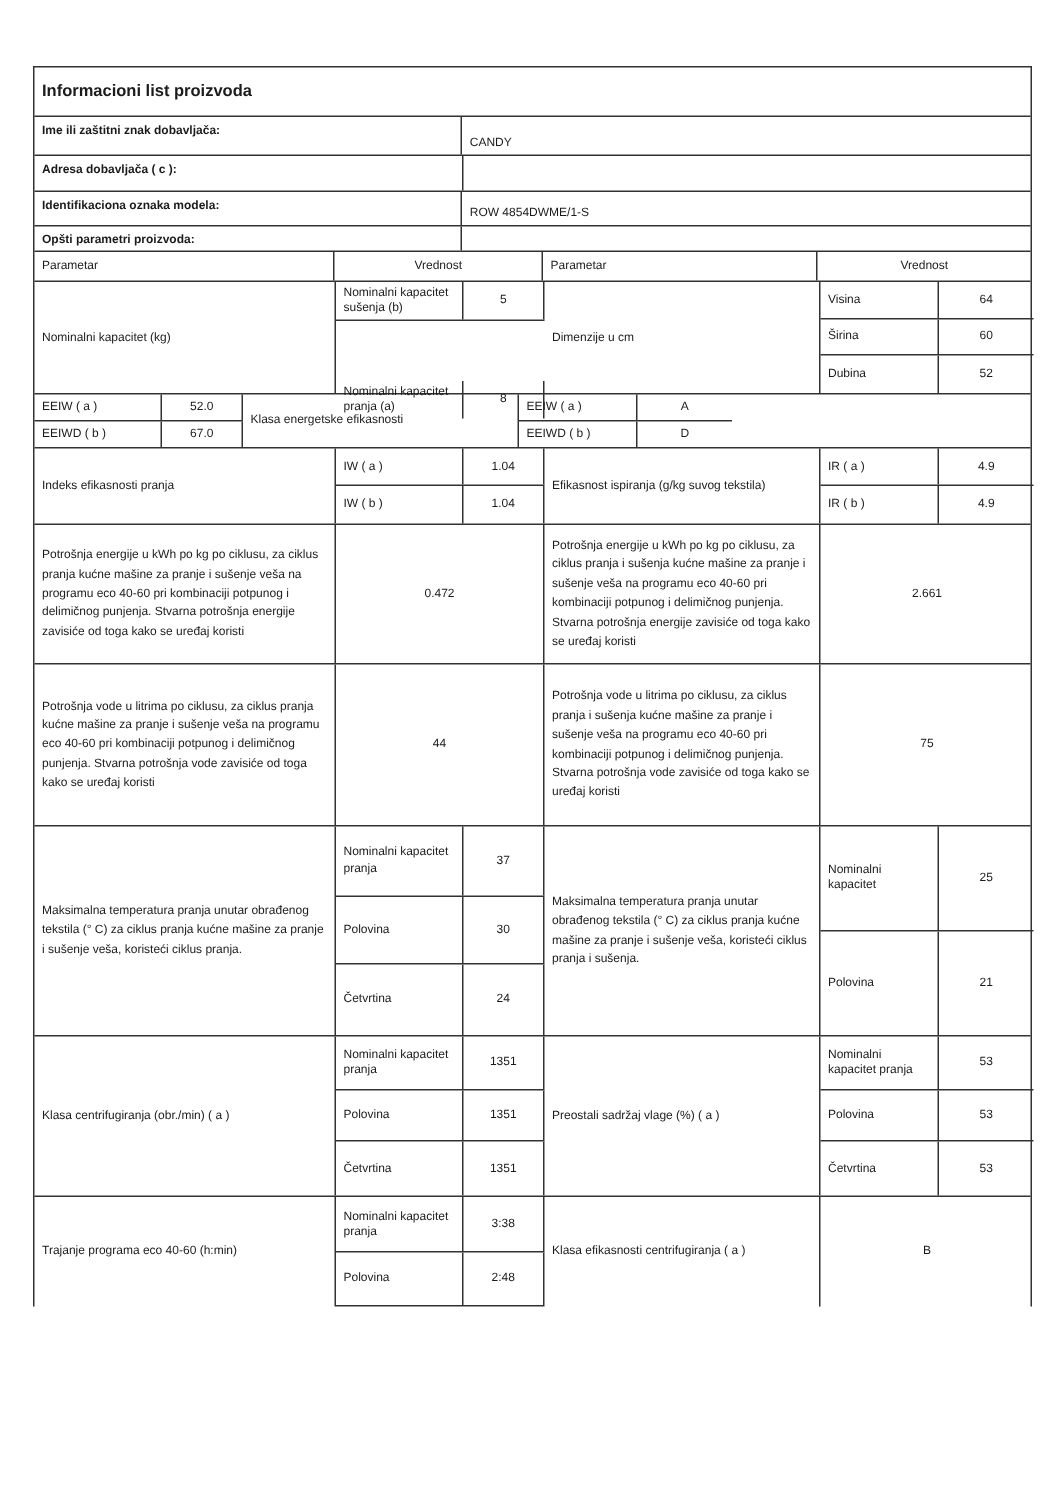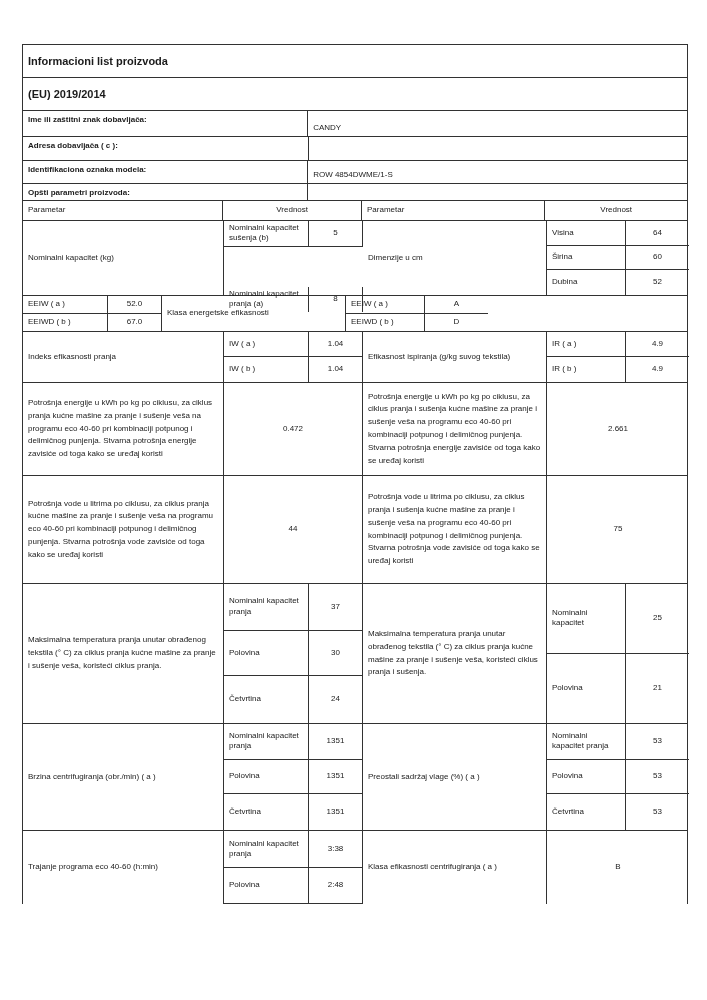--- a/index.html
+++ b/index.html
@@ -40,23 +40,20 @@
   .sublabel { line-height: 1.3; }
   .val { justify-content: center; text-align: center; }
 </style>
 </head>
 <body>
 
 <div class="doc">
   <div class="trow title-row">
     <div class="cell">Informacioni list proizvoda</div>
   </div>
-  <div class="trow reg-row">
-    <div class="cell">(EU) 2019/2014</div>
-  </div>
   <div id="info-rows">
       <div class="trow" style="height: 26px;">
         <div class="cell br info-label" style="width: 286px;">Ime ili zaštitni znak dobavljača:</div>
         <div class="cell info-value" style="width: 380px;">CANDY</div>
       </div>
       <div class="trow" style="height: 24px;">
         <div class="cell br info-label" style="width: 286px;">Adresa dobavljača ( c ):</div>
       </div>
       <div class="trow" style="height: 23px;">
         <div class="cell br info-label" style="width: 286px;">Identifikaciona oznaka modela:</div>
@@ -208,21 +205,21 @@
             </div>
             <div class="subrow" style="height: 70px;">
               <div class="cell br sublabel" style="width: 79px;">Polovina</div>
               <div class="cell val" style="width: 63px;">21</div>
             </div>
           </div>
         </div>
       </div>
       <div class="trow" style="height: 107px;">
         <div class="half">
-          <div class="cell br param" style="width: 201px;">Brzina centrifugiranja (obr./min) ( a )</div>
+          <div class="cell br param" style="width: 201px;">Klasa centrifugiranja (obr./min) ( a )</div>
           <div class="subcol" style="width: 139px;">
             <div class="subrow" style="height: 36px;">
               <div class="cell br sublabel" style="width: 85px;">Nominalni kapacitet pranja</div>
               <div class="cell val br" style="width: 54px;">1351</div>
             </div>
             <div class="subrow" style="height: 35px;">
               <div class="cell br sublabel" style="width: 85px;">Polovina</div>
               <div class="cell val br" style="width: 54px;">1351</div>
             </div>
             <div class="subrow" style="height: 36px;">

